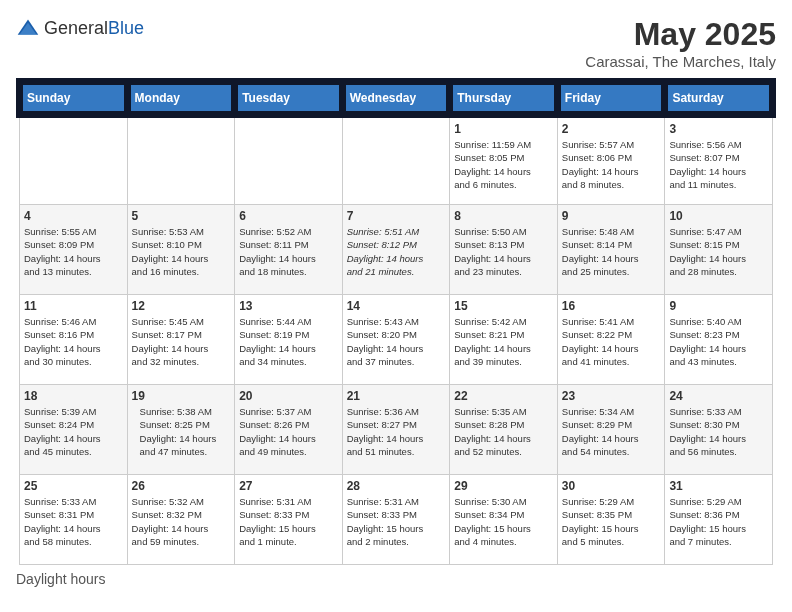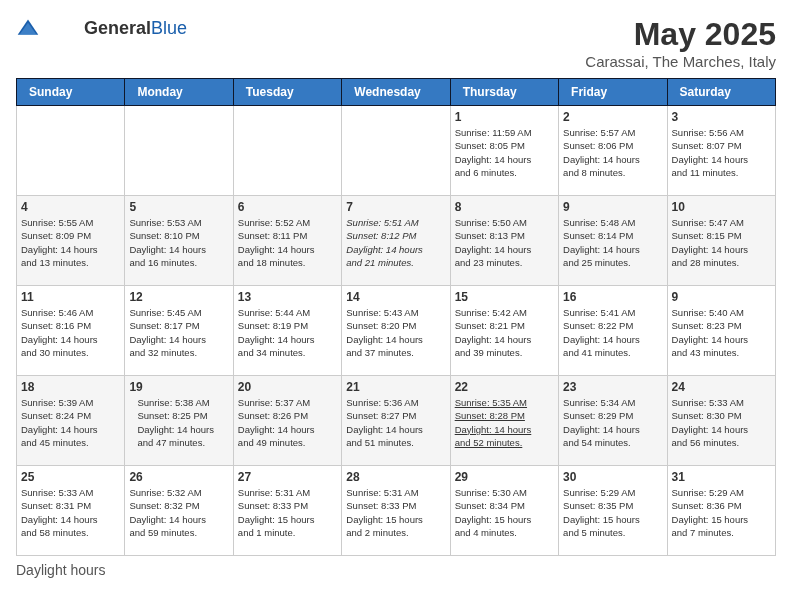--- a/index.html
+++ b/index.html
@@ -16,24 +16,23 @@
       align-items: flex-start;
       margin-bottom: 8px;
     }
     .logo {
       display: flex;
       align-items: center;
       gap: 4px;
     }
     .logo-text-general {
       font-size: 18px;
-      font-weight: bold;
+      font-weight: normal;
       color: #333;
       line-height: 1;
-      margin-left: 40px;
     }
     .logo-text-blue {
       font-size: 18px;
       font-weight: normal;
       color: #1a5fac;
       line-height: 1;
     }
     .logo-icon {
       width: 24px;
       height: 24px;
@@ -52,23 +51,23 @@
     }
     table {
       width: 100%;
       border-collapse: collapse;
       table-layout: fixed;
     }
     thead tr th {
       background-color: #3579c2;
       color: #fff;
       font-size: 12px;
-      padding: 6px 12px;
+      padding: 6px 4px;
       text-align: left;
-      border: 1px solid #0f172a;
+      border: 7px solid #0f172a;
     }
     tbody tr td {
       border: 1px solid #ccc;
       vertical-align: top;
       padding: 4px;
       font-size: 10px;
       color: #333;
       height: 90px;
     }
     tbody tr:nth-child(even) td {
@@ -283,21 +282,21 @@
         </td>
         <td>
           <span class="day-number">21</span>
           <div class="day-info" style="white-space: pre-line;">Sunrise: 5:36 AM
 Sunset: 8:27 PM
 Daylight: 14 hours
 and 51 minutes.</div>
         </td>
         <td>
           <span class="day-number">22</span>
-          <div class="day-info" style="white-space: pre-line; text-decoration: underline;">Sunrise: 5:35 AM
+          <div class="day-info" style="white-space: pre-line;">Sunrise: 5:35 AM
 Sunset: 8:28 PM
 Daylight: 14 hours
 and 52 minutes.</div>
         </td>
         <td>
           <span class="day-number">23</span>
           <div class="day-info" style="white-space: pre-line;">Sunrise: 5:34 AM
 Sunset: 8:29 PM
 Daylight: 14 hours
 and 54 minutes.</div>

